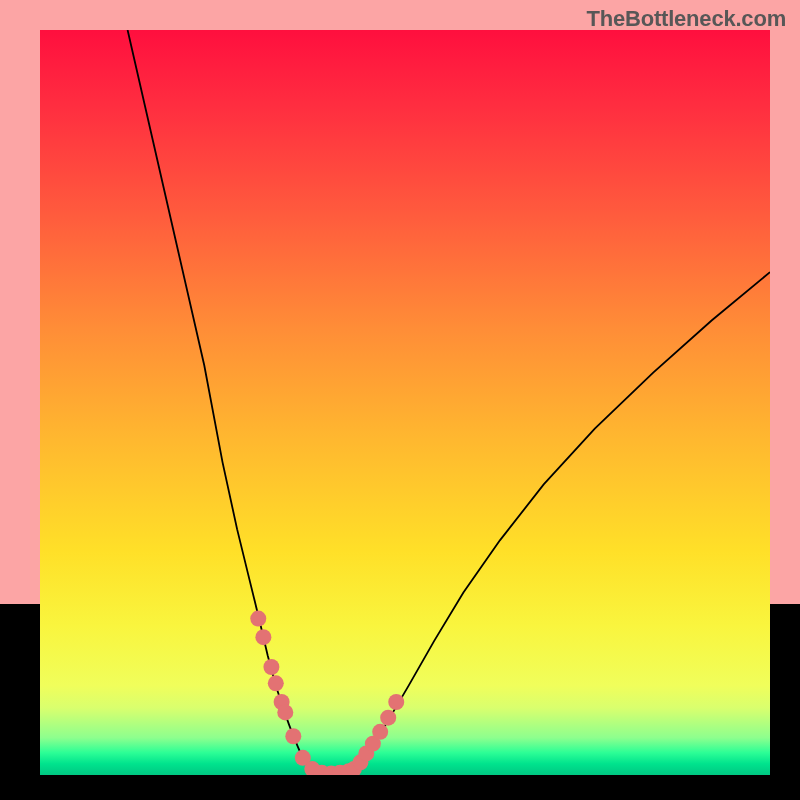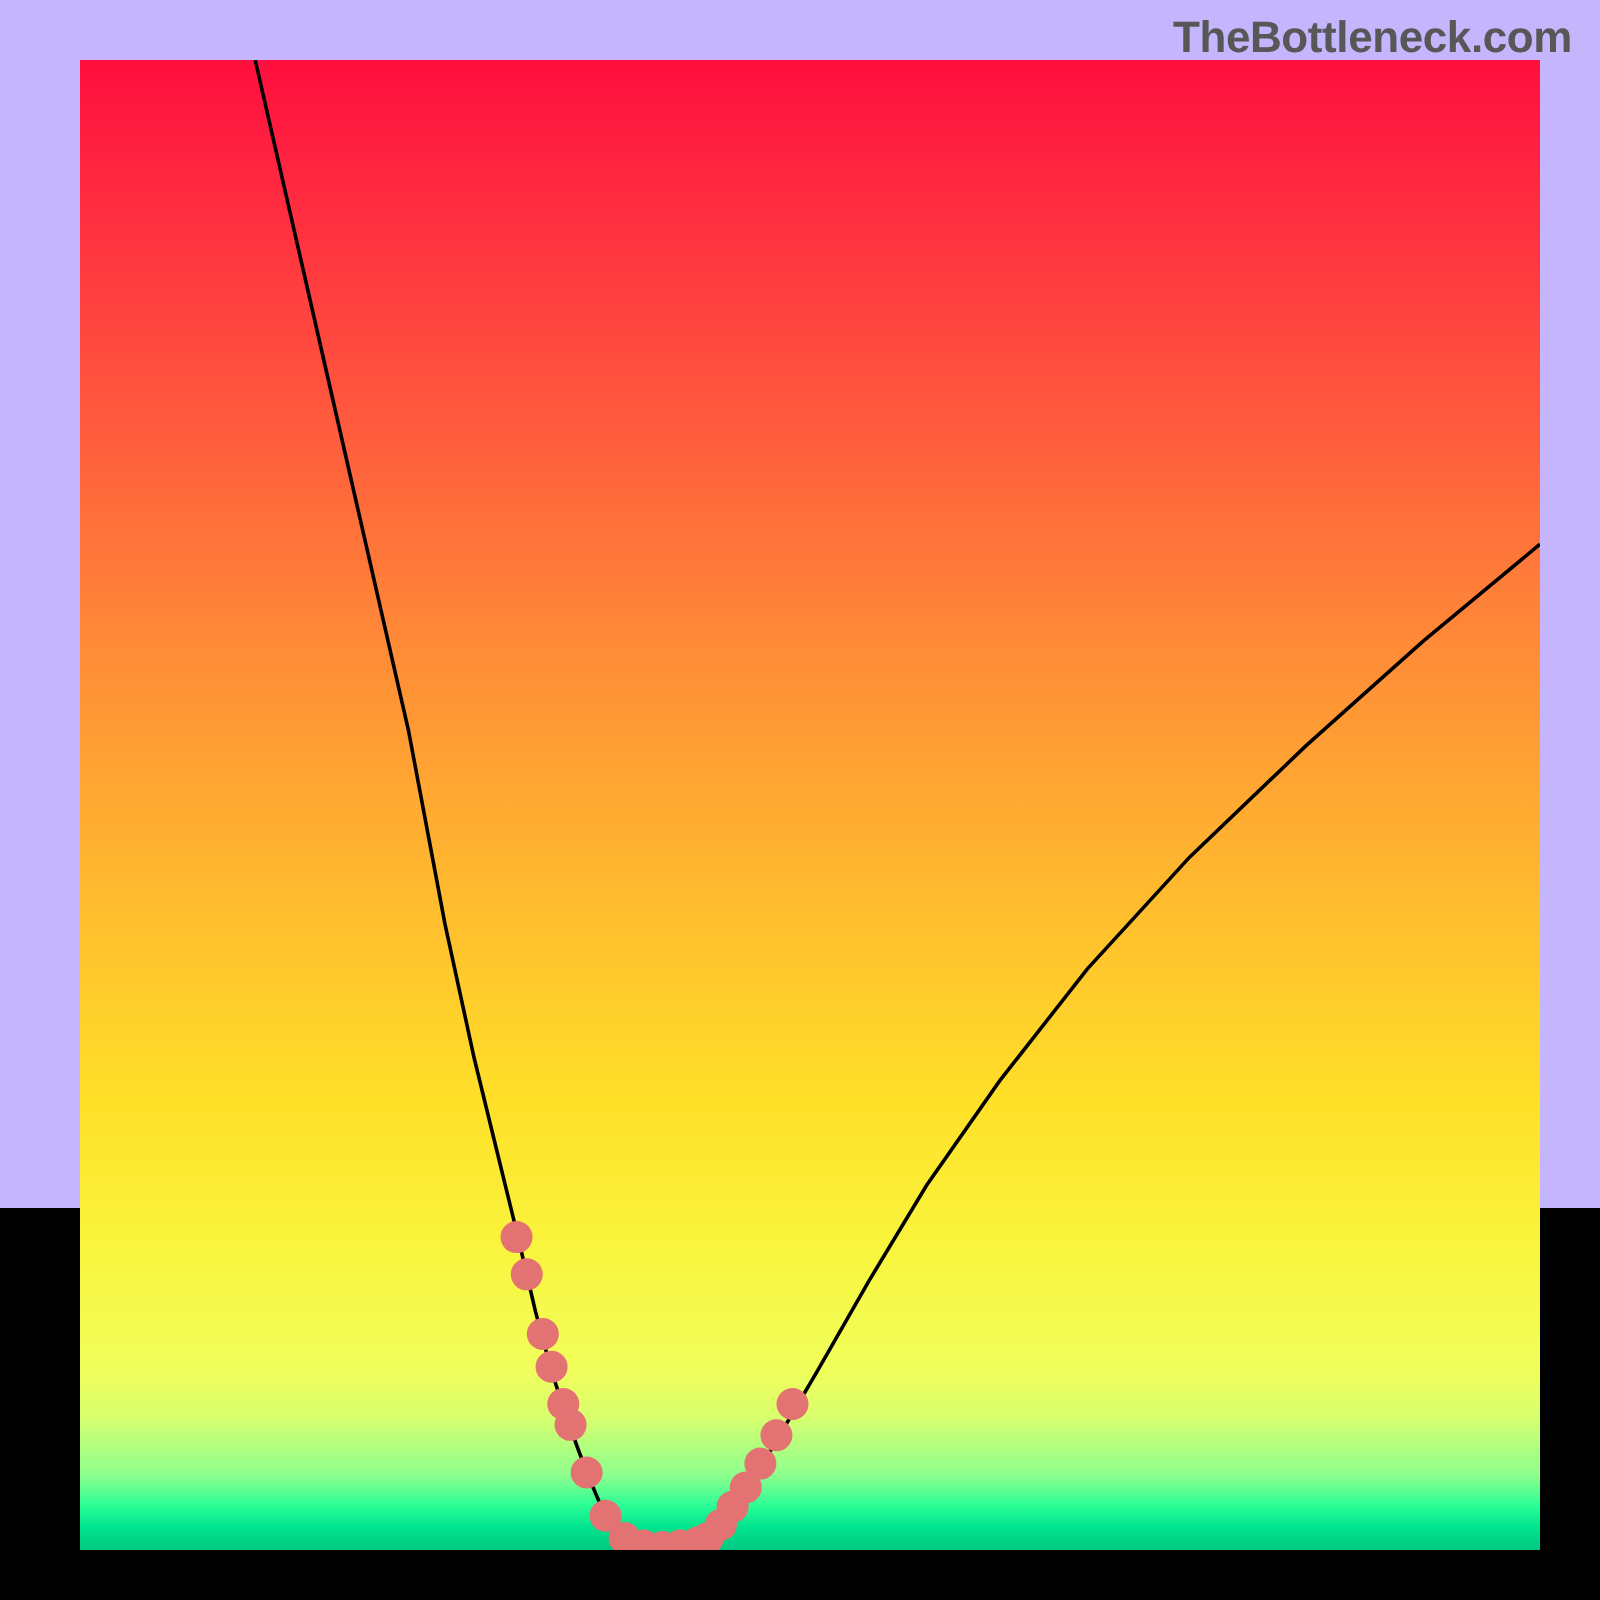--- a/index.html
+++ b/index.html
@@ -8,21 +8,21 @@
     width: 800px;
     height: 800px;
     background: #000;
     overflow: hidden;
     font-family: Arial, Helvetica, sans-serif;
   }
   .stage {
     position: relative;
     width: 800px;
     height: 604px;
-    background: #c4b5fd;
+    background: #fca5a5;
     text-decoration: underline;
   }
   .watermark {
     position: absolute;
     top: 6px;
     right: 14px;
     color: #575757;
     font-size: 22px;
     font-weight: 600;
     letter-spacing: -0.2px;

